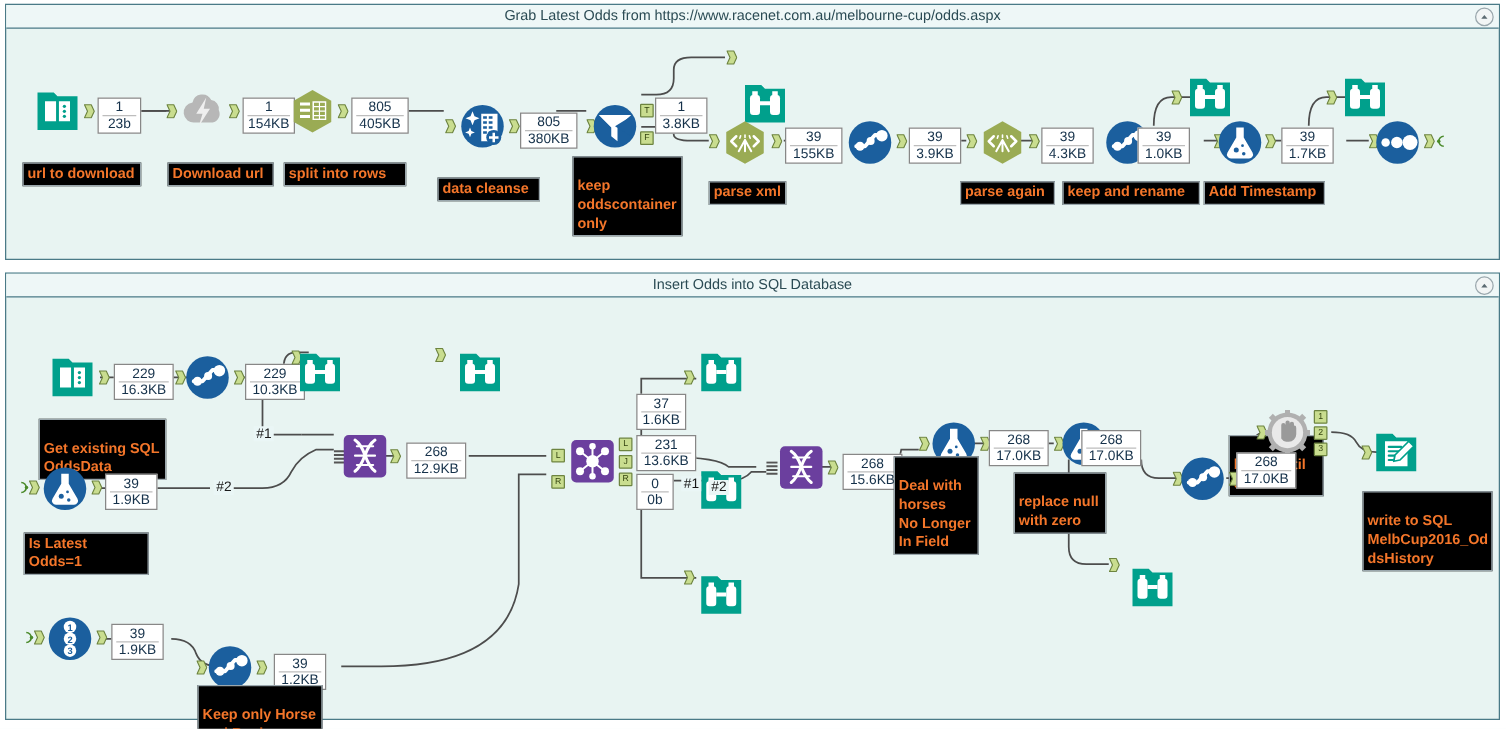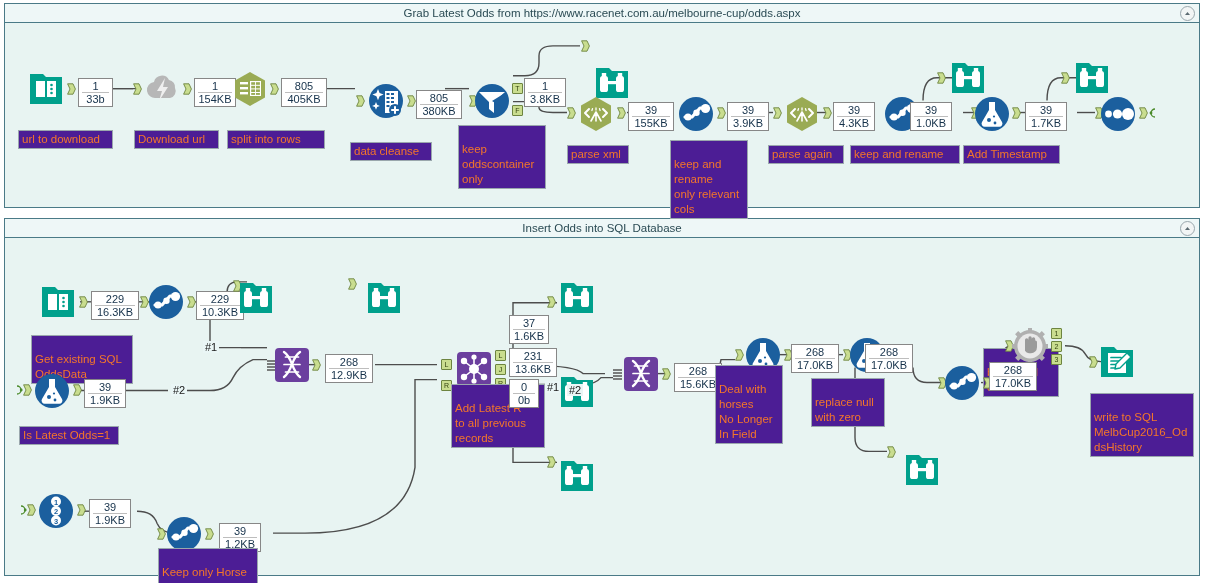--- a/index.html
+++ b/index.html
@@ -68,26 +68,26 @@
     padding:1px 3px 1px 3px;
     line-height:12px;
     z-index:6;
   }
   .rcount .r1{display:block;border-bottom:1px solid #bdbdbd;padding-bottom:0px;}
   .rcount .r2{display:block;padding-top:0px;}
 
   
   .annot{
     position:absolute;
-    background:#4c1d95;
+    background:#000000;
     border:1px solid #9aa7ad;
     box-sizing:border-box;
     color:#f4762a;
     font-size:11.5px;
-    font-weight:normal;
+    font-weight:bold;
     line-height:15px;
     padding:1px 3px;
     font-family:"Liberation Sans",sans-serif;
     z-index:3;
   }
 
   
   .conn-lbl{
     position:absolute;
     background:#eaf6f6;
@@ -322,21 +322,21 @@
             <use href="#ic-input-data"></use>
           </svg>
       </div>
       <span class="anchor" style="left:62px;top:60px;">
         <svg viewBox="0 0 9 12">
             <use href="#ic-anchor"></use>
           </svg>
         </span>
       <div class="rcount" style="left:73px;top:55px;width:35px;">
         <span class="r1">1</span>
-        <span class="r2">33b</span>
+        <span class="r2">23b</span>
       </div>
       <div class="annot" style="left:13px;top:107px;width:95px;">
         <span>url to download</span>
       </div>
 
       <span class="anchor" style="left:128px;top:60px;">
         <svg viewBox="0 0 9 12">
             <use href="#ic-anchor"></use>
           </svg>
         </span>
@@ -461,26 +461,20 @@
           </svg>
       </div>
       <span class="anchor" style="left:712px;top:84px;">
         <svg viewBox="0 0 9 12">
             <use href="#ic-anchor"></use>
           </svg>
         </span>
       <div class="rcount" style="left:722px;top:79px;width:42px;">
         <span class="r1">39</span>
         <span class="r2">3.9KB</span>
-      </div>
-      <div class="annot" style="left:665px;top:117px;width:78px;white-space:pre-line;">
-        <span>keep and
-rename
-only relevant
-cols</span>
       </div>
 
       <span class="anchor" style="left:768px;top:84px;">
         <svg viewBox="0 0 9 12">
             <use href="#ic-anchor"></use>
           </svg>
         </span>
       <div class="tool" style="left:778px;top:72px;">
         <svg viewBox="0 0 38 38">
             <use href="#ic-xml-parse"></use>
@@ -810,25 +804,20 @@
       <span class="anchor-lbl" style="left:436px;top:121px;">L</span>
       <span class="anchor-lbl" style="left:436px;top:142px;">R</span>
       <div class="tool" style="left:450px;top:112px;">
         <svg viewBox="0 0 38 38">
             <use href="#ic-join"></use>
           </svg>
       </div>
       <span class="anchor-lbl" style="left:490px;top:112px;">L</span>
       <span class="anchor-lbl" style="left:490px;top:126px;">J</span>
       <span class="anchor-lbl" style="left:490px;top:140px;">R</span>
-      <div class="annot" style="left:446px;top:146px;width:94px;white-space:pre-line;">
-        <span>Add Latest R
-to all previous
-records</span>
-      </div>
 
       <div class="rcount" style="left:504px;top:77px;width:40px;z-index:7;">
         <span class="r1">37</span>
         <span class="r2">1.6KB</span>
       </div>
       <div class="rcount" style="left:504px;top:110px;width:48px;z-index:7;">
         <span class="r1">231</span>
         <span class="r2">13.6KB</span>
       </div>
       <div class="rcount" style="left:504px;top:141px;width:30px;z-index:7;">

